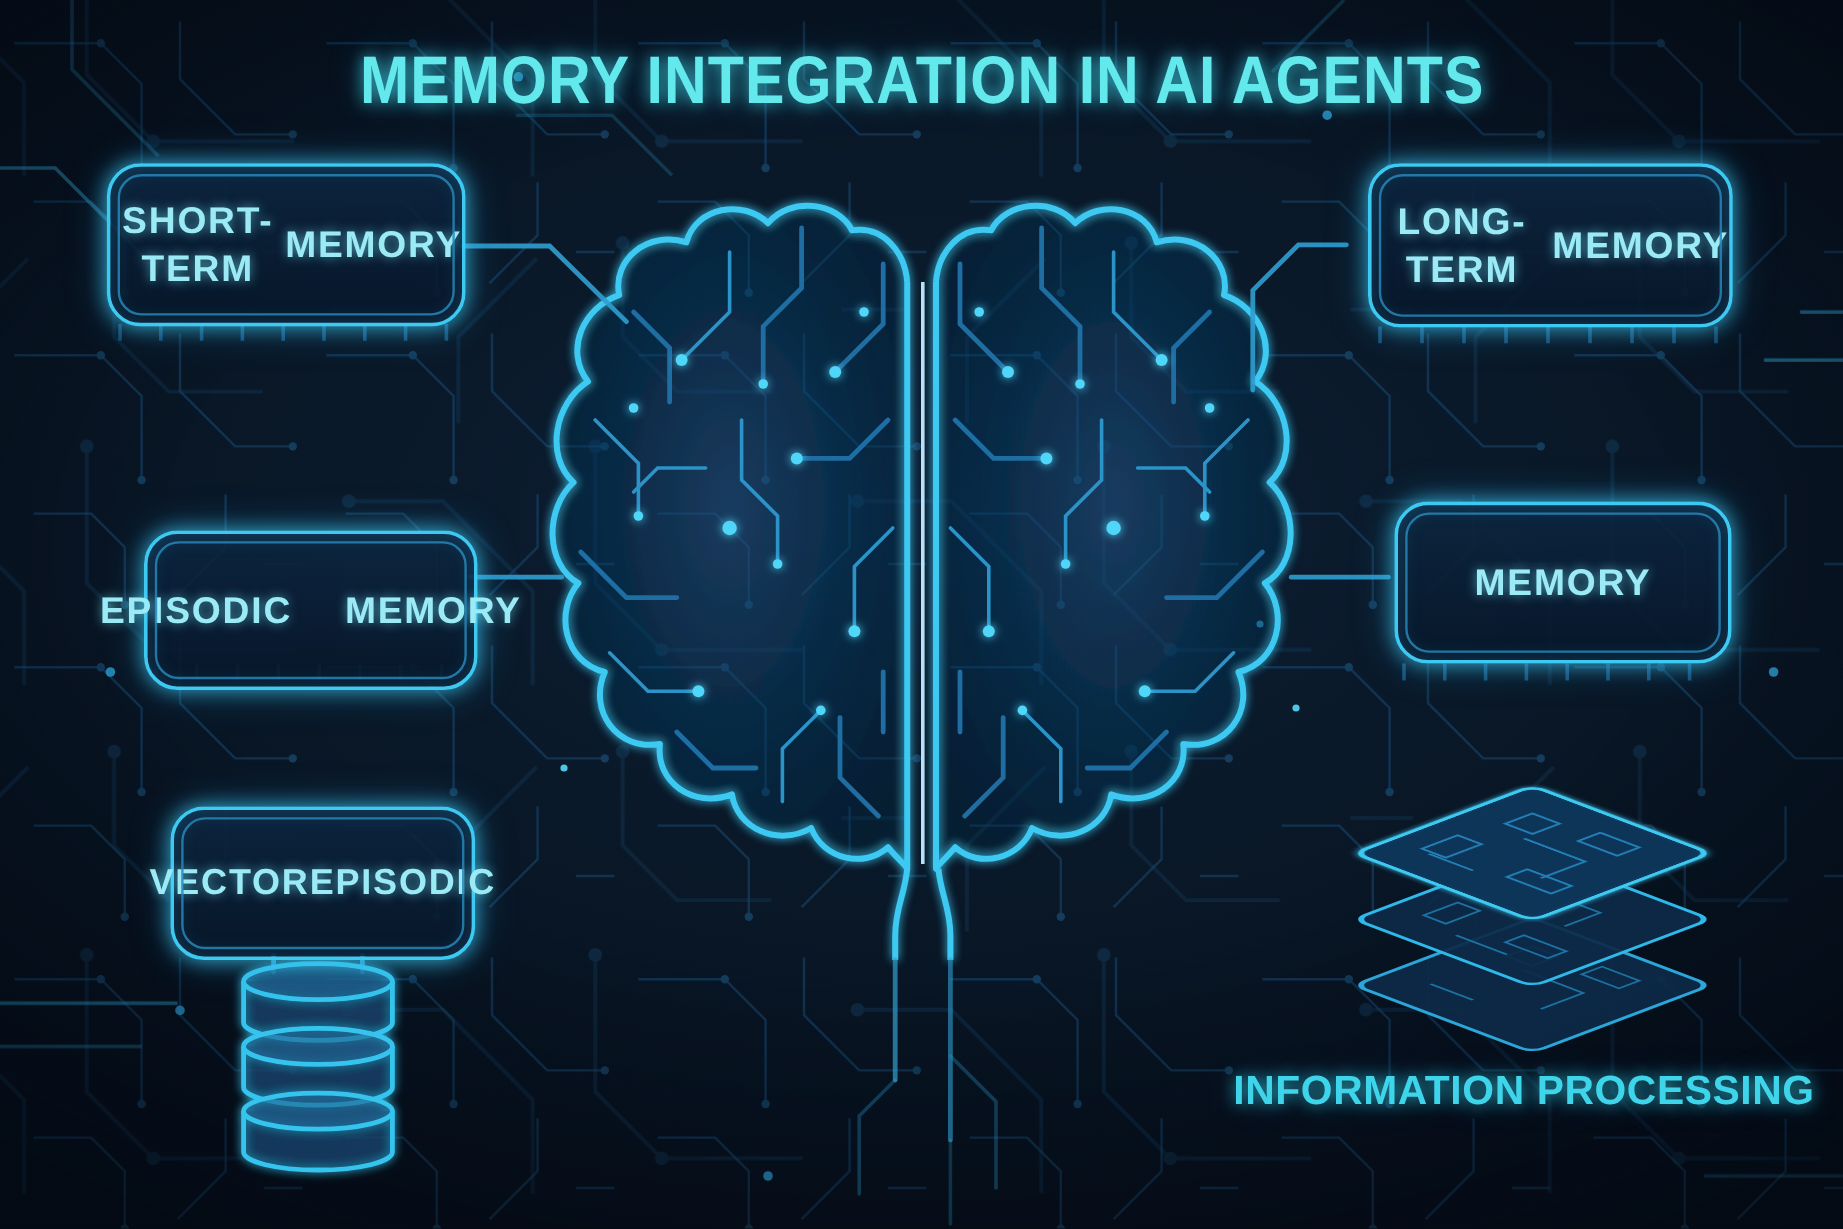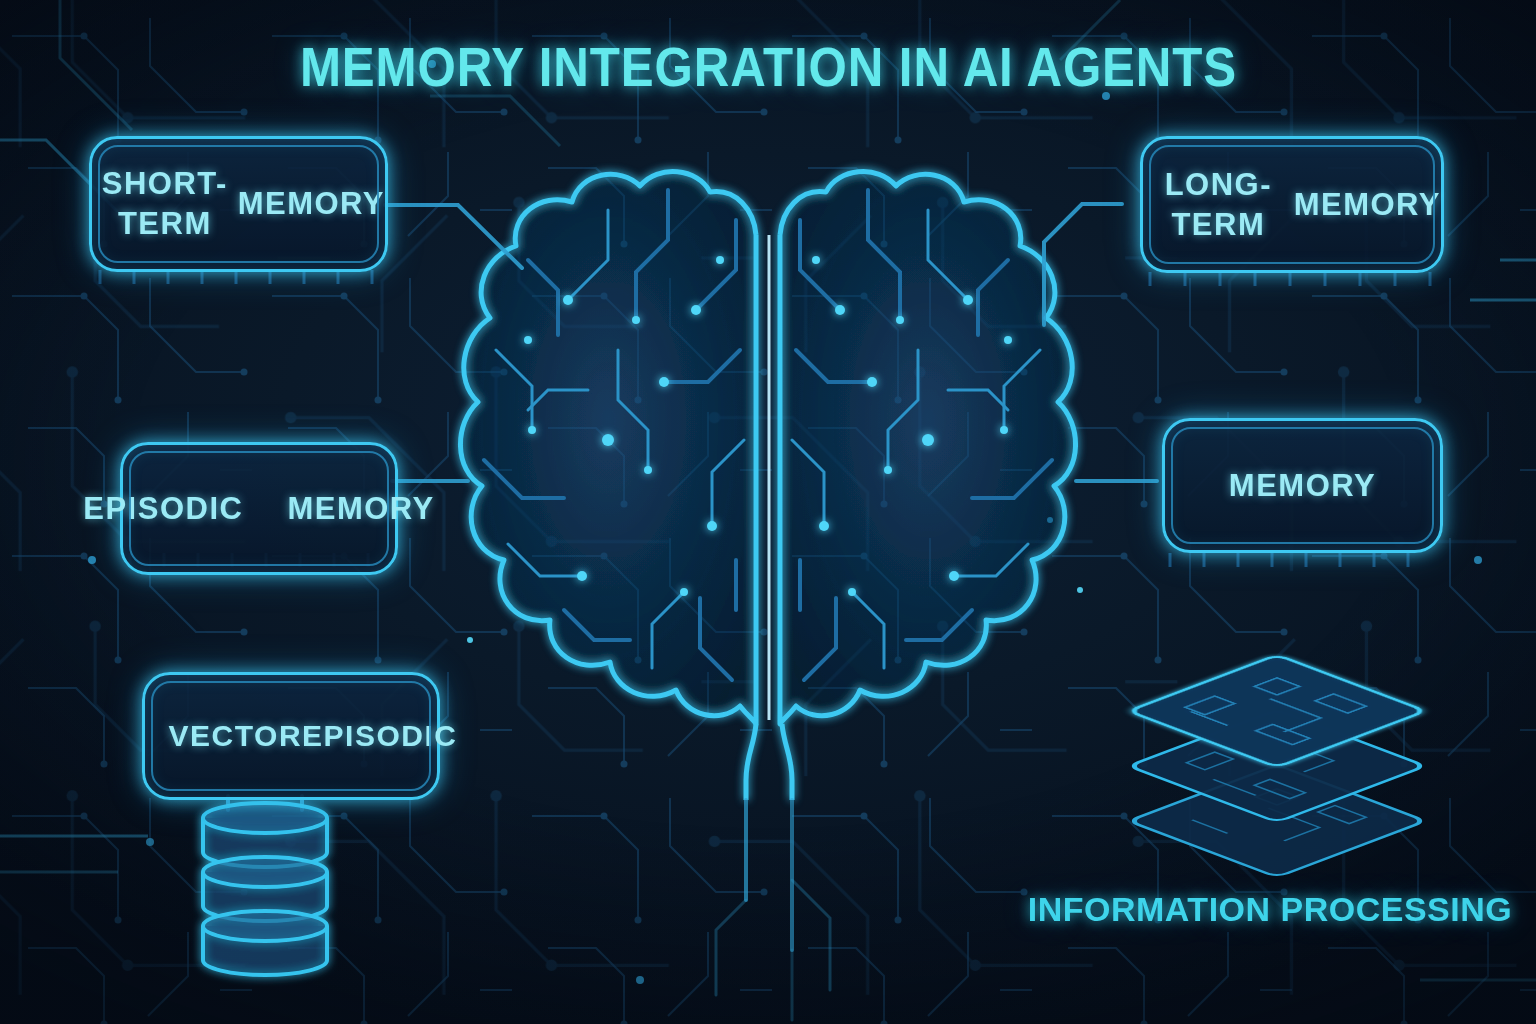--- a/index.html
+++ b/index.html
@@ -25,21 +25,21 @@
     color:#9beaf5;font-weight:bold;font-size:31px;letter-spacing:1.5px;line-height:1.28;text-align:center;
     text-shadow:0 0 9px rgba(110,230,250,.65);
   }
   .node-box::before{
     content:"";position:absolute;inset:6px;border:2px solid rgba(38,135,185,.85);border-radius:20px;pointer-events:none;
   }
   #box-short{left:89px;top:136px;width:293px;height:130px;}
   #box-long{left:1140px;top:136px;width:298px;height:131px;border-radius:27px;}
   #box-episodic{left:120px;top:442px;width:272px;height:127px;gap:44px;}
   #box-semantic{left:1162px;top:418px;width:275px;height:129px;}
-  #box-vector{left:142px;top:672px;width:248px;height:122px;font-size:30px;padding-left:44px;}
+  #box-vector{left:142px;top:672px;width:248px;height:122px;font-size:30px;}
   .overlay-svg{position:absolute;inset:0;pointer-events:none;}
   .caption{
     position:absolute;left:1020px;top:892px;width:500px;text-align:center;
     color:#3ed4ea;font-weight:bold;line-height:1.0;
     text-shadow:0 0 12px rgba(60,215,235,.7),0 0 26px rgba(40,170,220,.4);
   }
   .caption .l1{font-size:39px;letter-spacing:1px;display:block;margin-bottom:9px;}
   .caption .l2{font-size:34px;letter-spacing:.5px;display:block;white-space:nowrap;}
 </style>
 </head>

